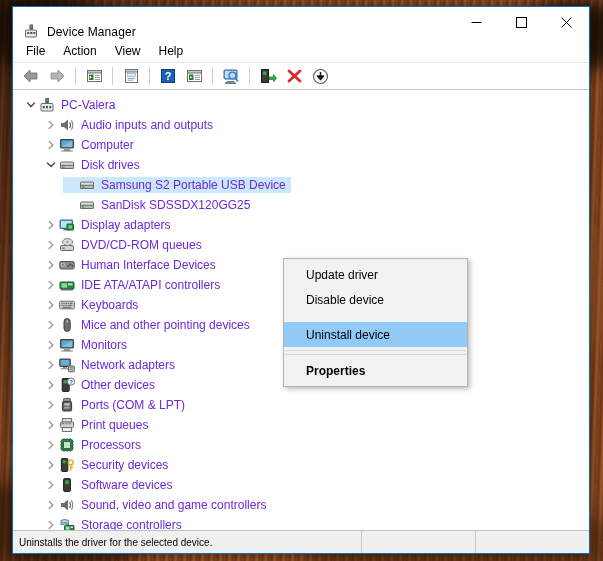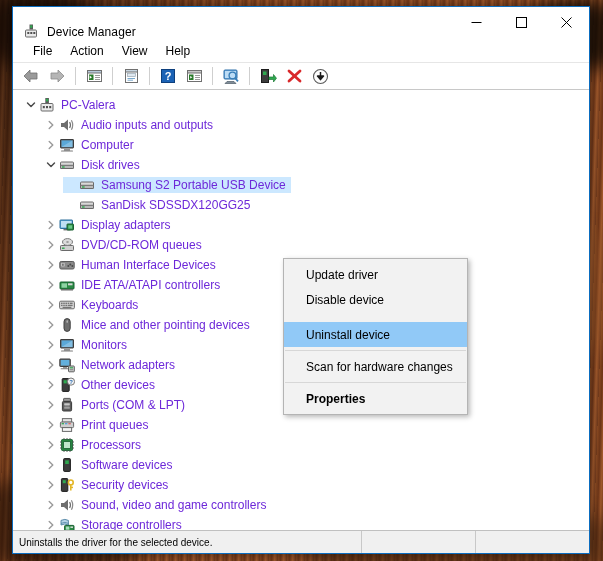--- a/index.html
+++ b/index.html
@@ -71,21 +71,21 @@
     cursor: default;
     padding: 0;
   }
   .cap-btn svg { display: block; }
 
   
   #menubar {
     height: 24px;
     display: flex;
     align-items: center;
-    padding-left: 11px;
+    padding-left: 4px;
     background: #ffffff;
     flex: 0 0 auto;
     border-bottom: 1px solid #e6e6e6;
   }
   .menu-item {
     font-size: 12px;
     color: #000;
     padding: 2px 9px;
     cursor: default;
     white-space: nowrap;
@@ -711,57 +711,57 @@
         <div class="tree-row">
           <div style="width: 30px; flex: 0 0 auto;"></div>
           <div class="row-hit">
             <span class="chev">
               <svg width="10" height="10" viewBox="0 0 10 10">
                 <path d="M3.2 1.5 L6.8 5 L3.2 8.5" fill="none" stroke="#9a9a9a" stroke-width="1.4" stroke-linecap="round" stroke-linejoin="round"></path>
               </svg>
             </span>
             <span class="dicon">
               <svg width="16" height="16" viewBox="0 0 16 16">
-                <rect x="4.6" y="1.6" width="6.8" height="12.8" rx="0.8" fill="#3c3c3c" stroke="#1d1d1d"></rect>
-                <rect x="6.2" y="3.4" width="3.6" height="3.6" fill="#2fa84f"></rect>
-              </svg>
-            </span>
-            <span class="tlabel">Software devices</span>
-          </div>
-        </div>
-        <div class="tree-row">
-          <div style="width: 30px; flex: 0 0 auto;"></div>
-          <div class="row-hit">
-            <span class="chev">
-              <svg width="10" height="10" viewBox="0 0 10 10">
-                <path d="M3.2 1.5 L6.8 5 L3.2 8.5" fill="none" stroke="#9a9a9a" stroke-width="1.4" stroke-linecap="round" stroke-linejoin="round"></path>
-              </svg>
-            </span>
-            <span class="dicon">
-              <svg width="16" height="16" viewBox="0 0 16 16">
                 <rect x="2.4" y="1.6" width="6.4" height="12.8" rx="0.8" fill="#3c3c3c" stroke="#1d1d1d"></rect>
                 <rect x="3.8" y="3.2" width="3" height="3" fill="#2fa84f"></rect>
                 <circle cx="11.8" cy="5.4" r="2.4" fill="none" stroke="#e3b728" stroke-width="1.6"></circle>
                 <line x1="11.8" y1="7.6" x2="11.8" y2="13.6" stroke="#e3b728" stroke-width="1.6"></line>
                 <line x1="11.8" y1="10.4" x2="14" y2="10.4" stroke="#e3b728" stroke-width="1.5"></line>
               </svg>
             </span>
             <span class="tlabel">Security devices</span>
           </div>
         </div>
         <div class="tree-row">
           <div style="width: 30px; flex: 0 0 auto;"></div>
           <div class="row-hit">
             <span class="chev">
               <svg width="10" height="10" viewBox="0 0 10 10">
                 <path d="M3.2 1.5 L6.8 5 L3.2 8.5" fill="none" stroke="#9a9a9a" stroke-width="1.4" stroke-linecap="round" stroke-linejoin="round"></path>
               </svg>
             </span>
             <span class="dicon">
               <svg width="16" height="16" viewBox="0 0 16 16">
+                <rect x="4.6" y="1.6" width="6.8" height="12.8" rx="0.8" fill="#3c3c3c" stroke="#1d1d1d"></rect>
+                <rect x="6.2" y="3.4" width="3.6" height="3.6" fill="#2fa84f"></rect>
+              </svg>
+            </span>
+            <span class="tlabel">Software devices</span>
+          </div>
+        </div>
+        <div class="tree-row">
+          <div style="width: 30px; flex: 0 0 auto;"></div>
+          <div class="row-hit">
+            <span class="chev">
+              <svg width="10" height="10" viewBox="0 0 10 10">
+                <path d="M3.2 1.5 L6.8 5 L3.2 8.5" fill="none" stroke="#9a9a9a" stroke-width="1.4" stroke-linecap="round" stroke-linejoin="round"></path>
+              </svg>
+            </span>
+            <span class="dicon">
+              <svg width="16" height="16" viewBox="0 0 16 16">
                 <path d="M2 6 L5 6 L9 2.5 L9 13.5 L5 10 L2 10 Z" fill="#6e6e6e"></path>
                 <path d="M10.6 5 Q12.4 8 10.6 11" fill="none" stroke="#6e6e6e" stroke-width="1.2"></path>
                 <path d="M12.4 3.2 Q15 8 12.4 12.8" fill="none" stroke="#8a8a8a" stroke-width="1.2"></path>
               </svg>
             </span>
             <span class="tlabel">Sound, video and game controllers</span>
           </div>
         </div>
         <div class="tree-row">
           <div style="width: 30px; flex: 0 0 auto;"></div>
@@ -783,21 +783,20 @@
             <span class="tlabel">Storage controllers</span>
           </div>
         </div>
       </div>
 
     <div id="ctxmenu">
         <div class="ctx-item">Update driver</div>
         <div class="ctx-item">Disable device</div>
         <div class="ctx-item highlight">Uninstall device</div>
         <div class="ctx-sep"></div>
-        <div class="ctx-item">Scan for hardware changes</div>
         <div class="ctx-sep"></div>
         <div class="ctx-item bold">Properties</div>
       </div>
   </div>
 
   <div id="statusbar">
     <div class="sb-pane sb-main">Uninstalls the driver for the selected device.</div>
     <div class="sb-div"></div>
     <div class="sb-pane sb-small"></div>
     <div class="sb-div"></div>

